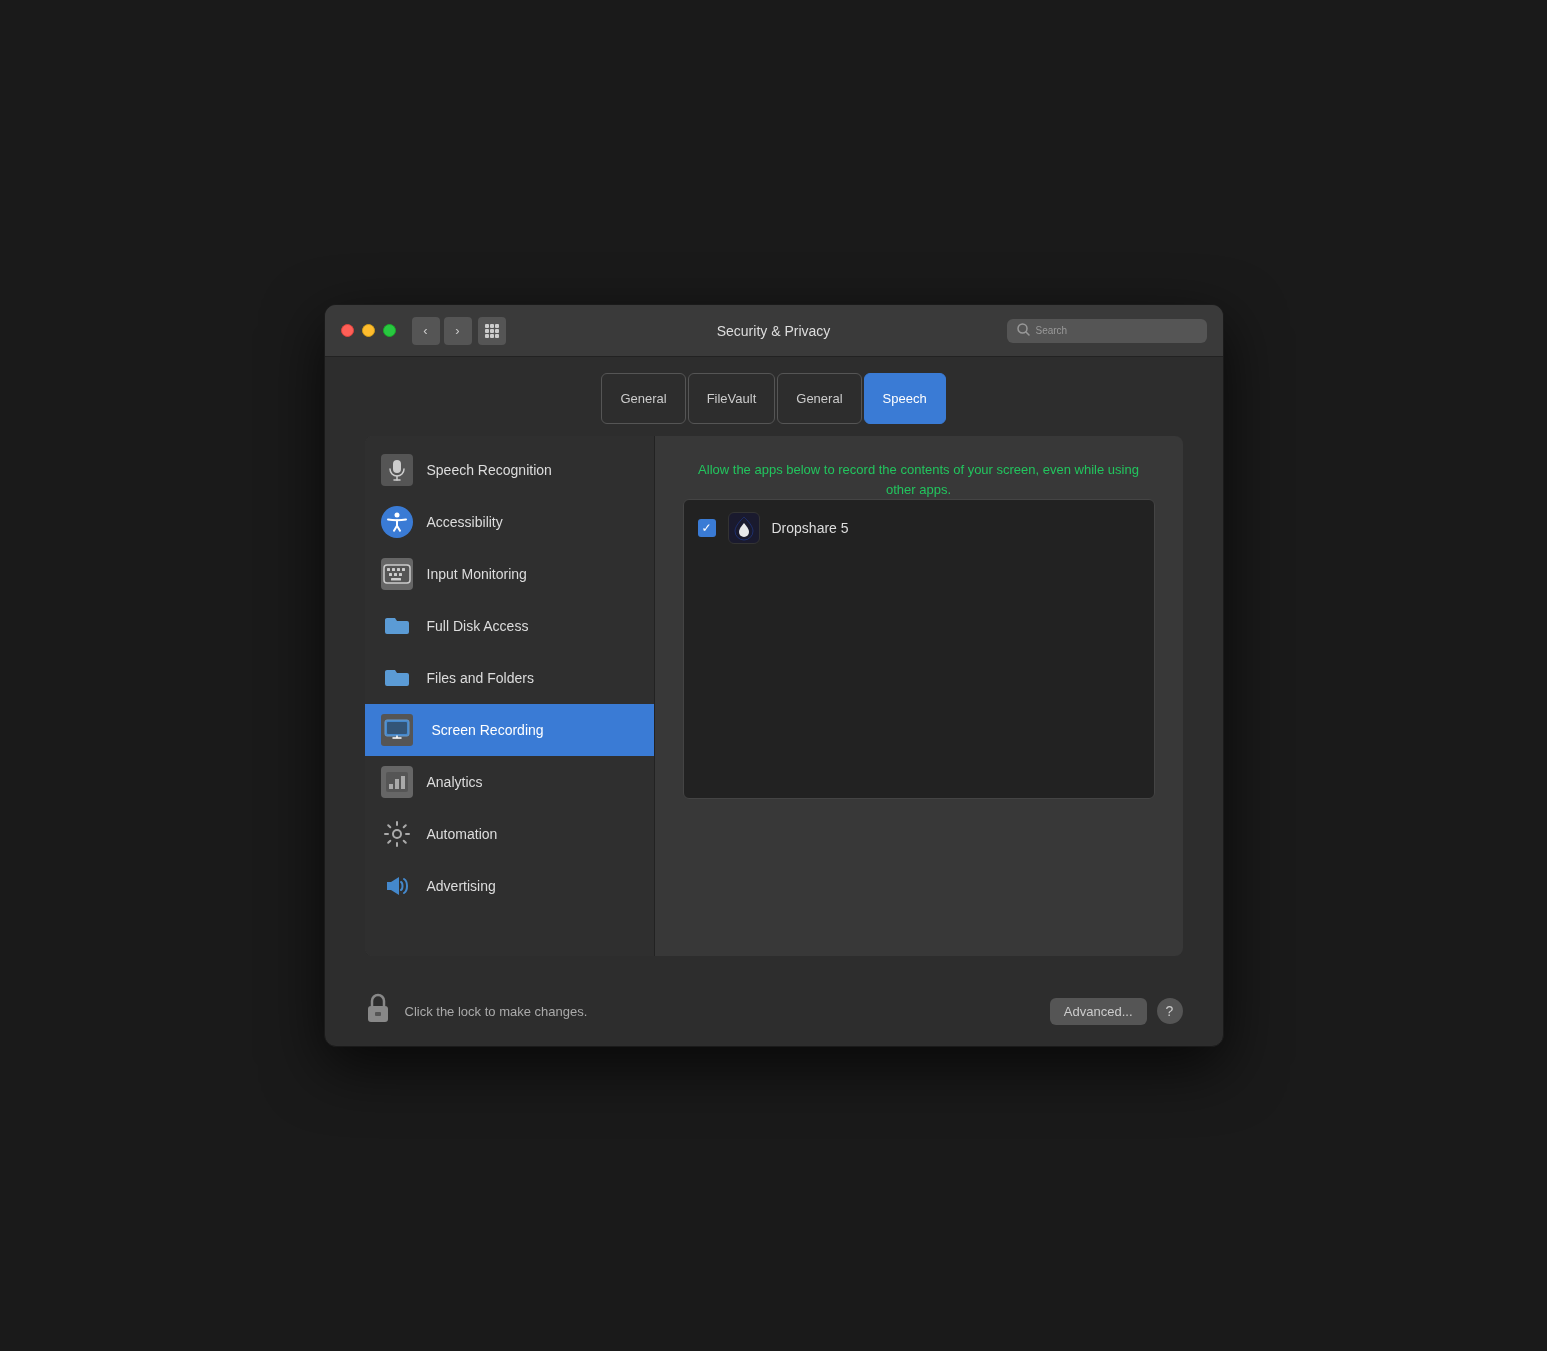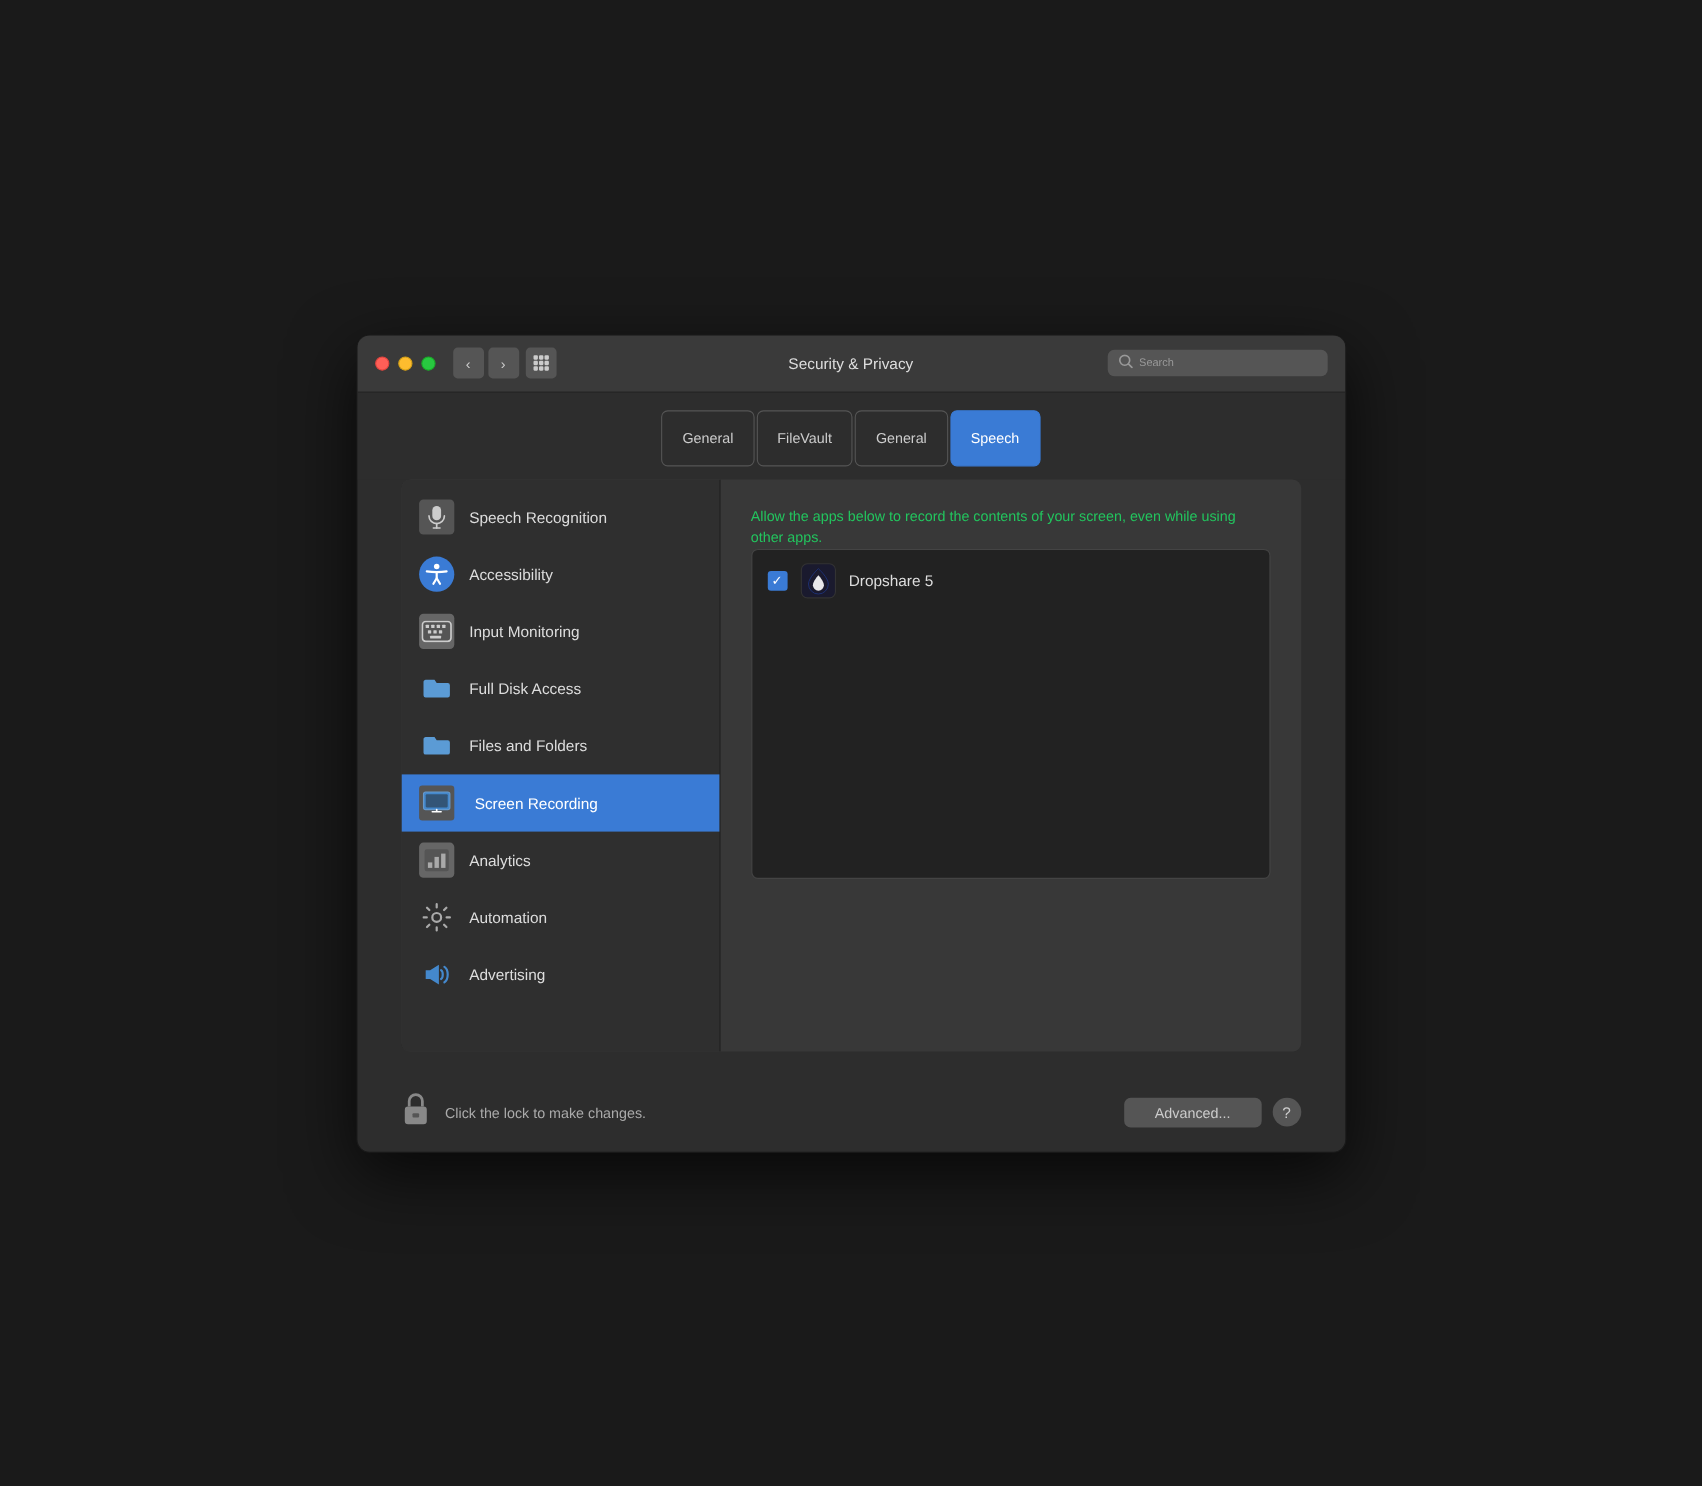--- a/index.html
+++ b/index.html
@@ -123,20 +123,21 @@
     }
     .tab.active {
       background: #3a7bd5;
       border-color: #3a7bd5;
       color: #fff;
     }
     .content-area {
       display: flex;
       padding: 0 40px 20px;
       gap: 0;
+      text-align: center;
     }
     .main-panel {
       background: #383838;
       border-radius: 8px;
       display: flex;
       width: 100%;
       overflow: hidden;
       min-height: 520px;
     }
     .sidebar {
@@ -293,21 +294,21 @@
     .bottom-right {
       margin-left: auto;
       display: flex;
       gap: 10px;
       align-items: center;
     }
     .advanced-btn {
       background: #555;
       border: none;
       border-radius: 6px;
-      padding: 6px 28px;
+      padding: 6px 14px;
       color: #ccc;
       font-size: 13px;
       cursor: pointer;
     }
     .help-btn {
       width: 26px;
       height: 26px;
       border-radius: 50%;
       background: #555;
       border: none;

